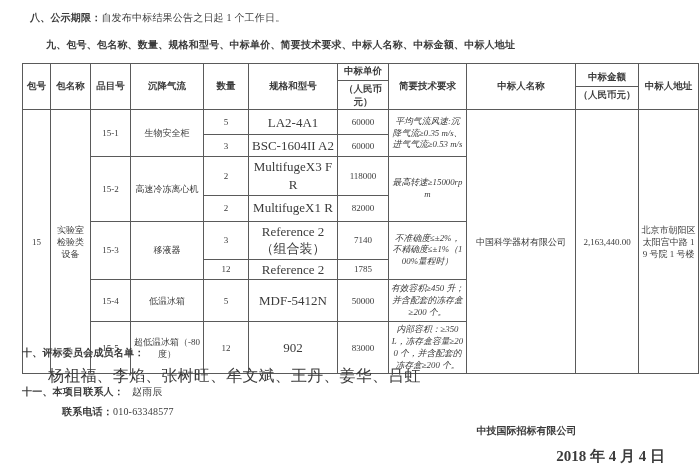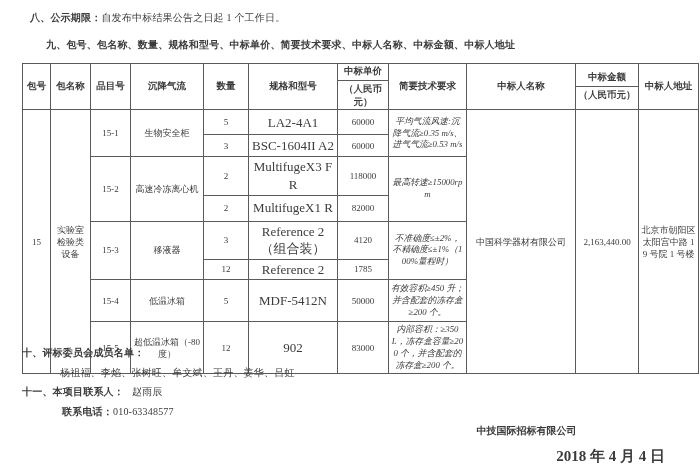--- a/index.html
+++ b/index.html
@@ -38,21 +38,21 @@
   tr.hdr{height:40px;}
   tr.r1{height:25px;} tr.r2{height:22px;}
   tr.r3{height:26px;} tr.r4{height:26px;}
   tr.r5{height:22px;} tr.r6{height:20px;}
   tr.r7{height:42px;} tr.r8{height:52px;}
   .tech{font-size:8.8px;font-style:italic;}
   .model{font-size:13px;}
 
   
   .sec10{left:22px;top:346px;}
-  .names{left:60px;top:366px;font-size:10px;white-space:nowrap;}
+  .names{left:48px;top:366px;font-size:16px;white-space:nowrap;}
   .sec11{left:22px;top:385px;}
   .contact-name{font-weight:normal;padding-left:8px;}
   .phoneline{left:62px;top:405px;}
   .agency{left:380px;top:424px;width:293px;text-align:center;font-size:10px;}
   .dateline{left:380px;top:447px;width:285px;text-align:right;font-size:15px;}
 </style>
 </head>
 <body>
 
 <div class="abs secline" style="left:30px;top:11px;">
@@ -127,21 +127,21 @@
   <tr class="r4">
     <td>2</td>
     <td class="model">MultifugeX1 R</td>
     <td>82000</td>
   </tr>
   <tr class="r5">
     <td rowspan="2">15-3</td>
     <td rowspan="2">移液器</td>
     <td>3</td>
     <td class="model">Reference 2（组合装）</td>
-    <td>4120</td>
+    <td>7140</td>
     <td rowspan="2" class="tech">不准确度≤±2%，不精确度≤±1%（100%量程时）</td>
   </tr>
   <tr class="r6">
     <td>12</td>
     <td class="model">Reference 2</td>
     <td>1785</td>
   </tr>
   <tr class="r7">
     <td>15-4</td>
     <td>低温冰箱</td>

